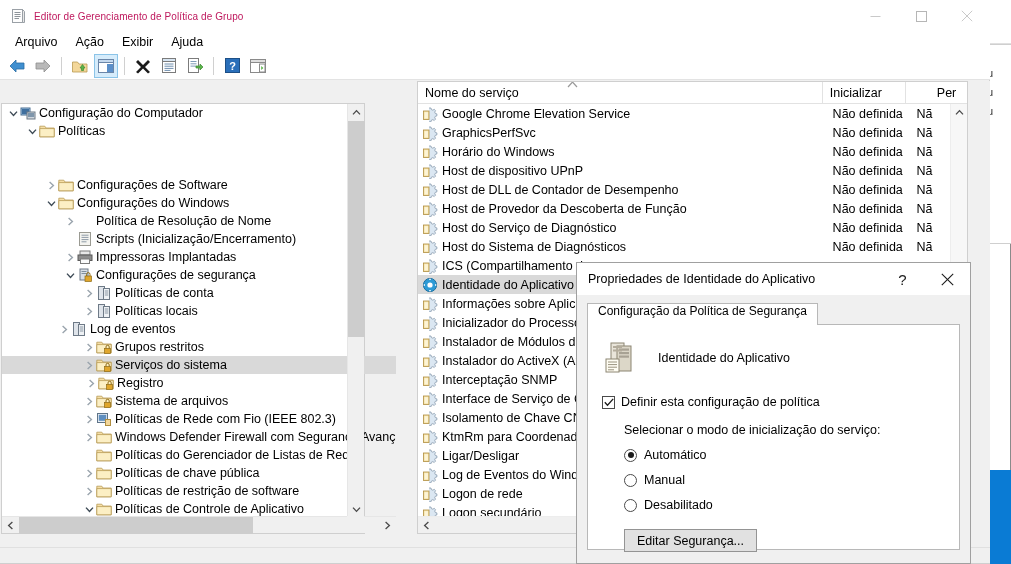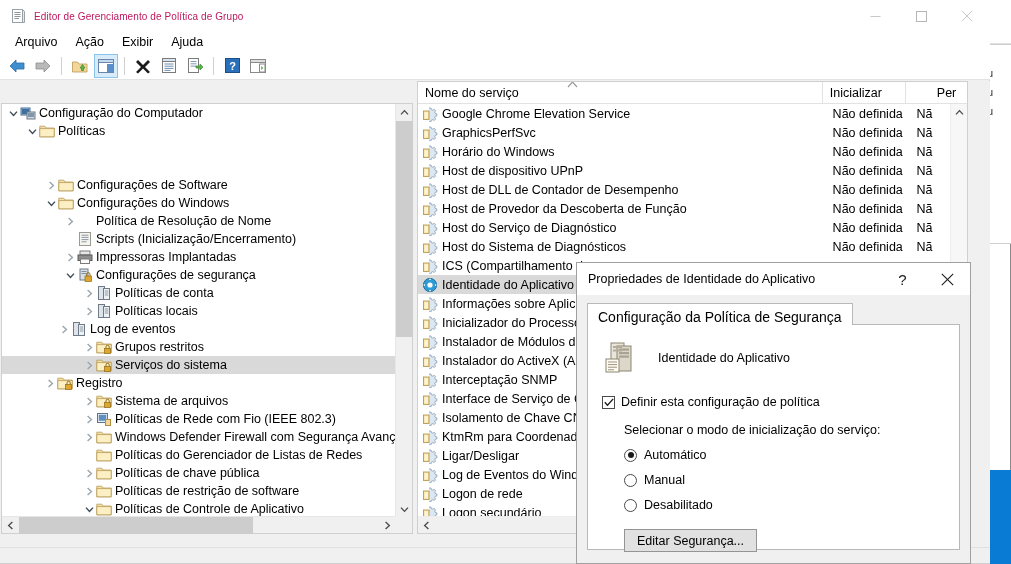--- a/index.html
+++ b/index.html
@@ -71,21 +71,21 @@
   }
   .tbtn { width:24px; height:24px; display:flex; align-items:center; justify-content:center; margin:0 1px; }
   .tbtn.pressed { background:#d6ecfb; border:1px solid #8bc4e8; }
   .tsep { width:1px; height:18px; background:#d0d0d0; margin:0 5px; }
 
   
   .panes { position:absolute; left:0; top:81px; width:990px; height:466px; background:#f0f0f0; }
 
   
   .tree-pane {
-    position:absolute; left:1px; top:0; width:412px; height:453px;
+    position:absolute; left:1px; top:0; width:364px; height:453px;
     background:#ffffff; border:1px solid #cfcfcf;
   }
   .tree-root {
     height:21px; display:flex; align-items:center; padding-left:4px; white-space:nowrap;
     font-size:12.5px;
   }
   .tree-scrollarea { position:absolute; left:0; top:0; width:394px; height:437px; overflow:hidden; }
   .trow {
     height:18px; display:flex; align-items:center; white-space:nowrap; font-size:12.5px;
     padding-left:2px;
@@ -164,21 +164,21 @@
   .dlg-title {
     height:32px; background:#ffffff; display:flex; align-items:center;
     position:relative;
   }
   .dlg-title .t { margin-left:11px; font-size:12.5px; color:#000; white-space:nowrap; }
   .dlg-btns { position:absolute; right:0; top:0; height:32px; display:flex; }
   .dlg-btn { width:45px; height:32px; display:flex; align-items:center; justify-content:center; color:#202020; }
   .dlg-body { position:absolute; left:0; top:32px; right:0; bottom:0; background:#f0f0f0; padding:8px 10px 0 10px; }
   .tabstrip { display:flex; height:22px; align-items:flex-end; position:relative; z-index:2; }
   .tab {
-    height:22px; padding:0 10px; display:flex; align-items:flex-end; font-size:14px;
+    height:22px; padding:0 10px; display:flex; align-items:flex-start; font-size:12px;
     background:#ffffff; border:1px solid #b8b8b8; border-bottom:none; white-space:nowrap;
   }
   .tabpage {
     position:relative; margin-top:-1px; background:#ffffff; border:1px solid #b8b8b8;
     height:226px; padding:12px 14px;
   }
   .svc-head { display:flex; align-items:center; height:42px; }
   .svc-head .nm { margin-left:22px; font-size:12.5px; }
   .cbrow { display:flex; align-items:center; margin-top:16px; font-size:12.5px; }
   .cbox {
@@ -508,21 +508,21 @@
                 </svg>
               </span>
               <span class="ico"><svg width="16" height="16" viewBox="0 0 16 16">
                   <path d="M0.8 3.2 h5 l1.3 1.8 h8.1 v8.8 h-14.4z" fill="#f6dfa6" stroke="#b89a55" stroke-width="0.8"></path>
                   <path d="M0.8 5.6 h14.4 v8.2 h-14.4z" fill="#fcefc4" stroke="#b89a55" stroke-width="0.8"></path>
                   <rect x="8.5" y="9.5" width="6" height="5" fill="#e0a62c" stroke="#8e6a14" stroke-width="0.7"></rect>
                   <path d="M10 9.5 v-1.6 a1.6 1.6 0 0 1 3.2 0 v1.6" fill="none" stroke="#8e6a14" stroke-width="1"></path>
                 </svg></span>
               <span class="lbl">Serviços do sistema</span>
             </div>
-            <div class="trow" style="padding-left: 41px;">
+            <div class="trow" style="padding-left: 82px;">
               <span class="chev">
                 <svg width="7" height="9" viewBox="0 0 7 9">
                   <path d="M1.6 1 L5.4 4.5 L1.6 8" fill="none" stroke="#9aa4ad" stroke-width="1.4"></path>
                 </svg>
               </span>
               <span class="ico"><svg width="16" height="16" viewBox="0 0 16 16">
                   <path d="M0.8 3.2 h5 l1.3 1.8 h8.1 v8.8 h-14.4z" fill="#f6dfa6" stroke="#b89a55" stroke-width="0.8"></path>
                   <path d="M0.8 5.6 h14.4 v8.2 h-14.4z" fill="#fcefc4" stroke="#b89a55" stroke-width="0.8"></path>
                   <rect x="8.5" y="9.5" width="6" height="5" fill="#e0a62c" stroke="#8e6a14" stroke-width="0.7"></rect>
                   <path d="M10 9.5 v-1.6 a1.6 1.6 0 0 1 3.2 0 v1.6" fill="none" stroke="#8e6a14" stroke-width="1"></path>

